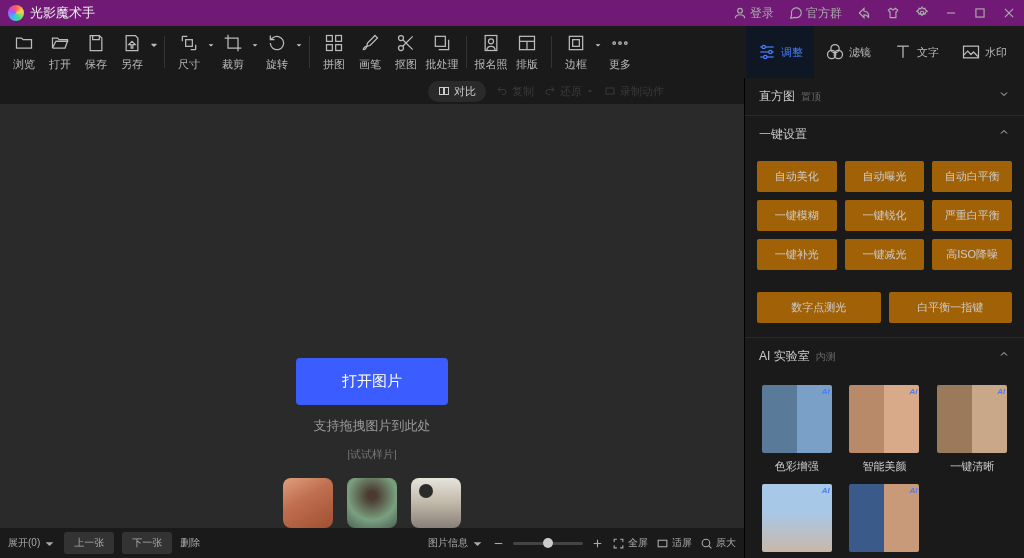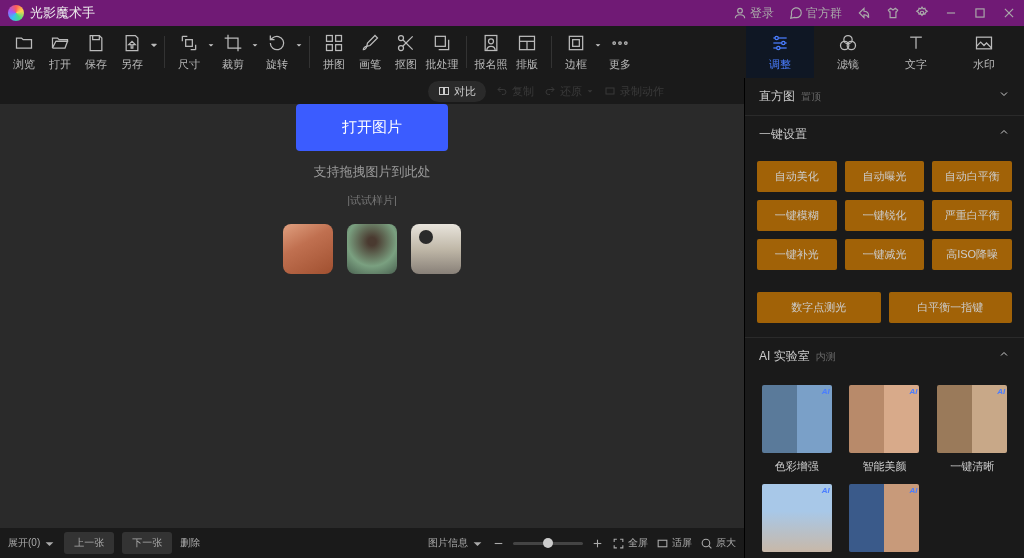--- a/index.html
+++ b/index.html
@@ -47,21 +47,21 @@
   color: #bbb; cursor: pointer;
   font-size: 11px;
   gap: 4px;
 }
 .toolbar .tbtn svg { width: 20px; height: 20px; }
 .toolbar .tbtn-dd { display: flex; align-items: flex-start; }
 .toolbar .dd { width: 8px; padding-top: 10px; }
 .toolbar .sep { width: 1px; height: 32px; background: #333; margin: 0 6px; }
 .toolbar .right-tabs { margin-left: auto; display: flex; height: 52px; }
 .toolbar .rtab {
-  width: 68px; display: flex; flex-direction: column; align-items: center; justify-content: center;
+  width: 68px; display: flex; flex-direction: row; align-items: center; justify-content: center;
   gap: 4px; font-size: 11px; color: #bbb; cursor: pointer; font-family: Liberation Serif, serif;
 }
 .toolbar .rtab.active { background: #0f1724; color: #4a7dff; }
 .toolbar .rtab svg { width: 20px; height: 20px; }
 
 
 .row2 {
   height: 26px; display: flex; align-items: center;
   padding: 0 8px; gap: 10px; color: #666; font-size: 11px;
   background: #1a1a1a;
@@ -70,21 +70,21 @@
   display: flex; align-items: center; gap: 4px;
   background: #2a2a2a; border-radius: 12px; padding: 3px 10px; color: #ccc;
   margin-left: 420px;
 }
 .row2 .ghost { display: flex; align-items: center; gap: 4px; opacity: 0.4; }
 
 
 .main {
   position: absolute; top: 104px; bottom: 30px; left: 0; right: 280px;
   background: #2a2a2a;
-  display: flex; align-items: flex-start; justify-content: center;
+  display: flex; align-items: flex-end; justify-content: center;
 }
 .center { display: flex; flex-direction: column; align-items: center; gap: 12px; }
 .open-btn {
   background: #3b5cff; color: #fff; font-size: 15px;
   padding: 14px 46px; border-radius: 4px; cursor: pointer;
 }
 .drag-hint { color: #999; font-size: 13px; }
 .sample-hint { color: #777; font-size: 11px; }
 .thumbs { display: flex; gap: 14px; margin-top: 4px; }
 .thumb {

